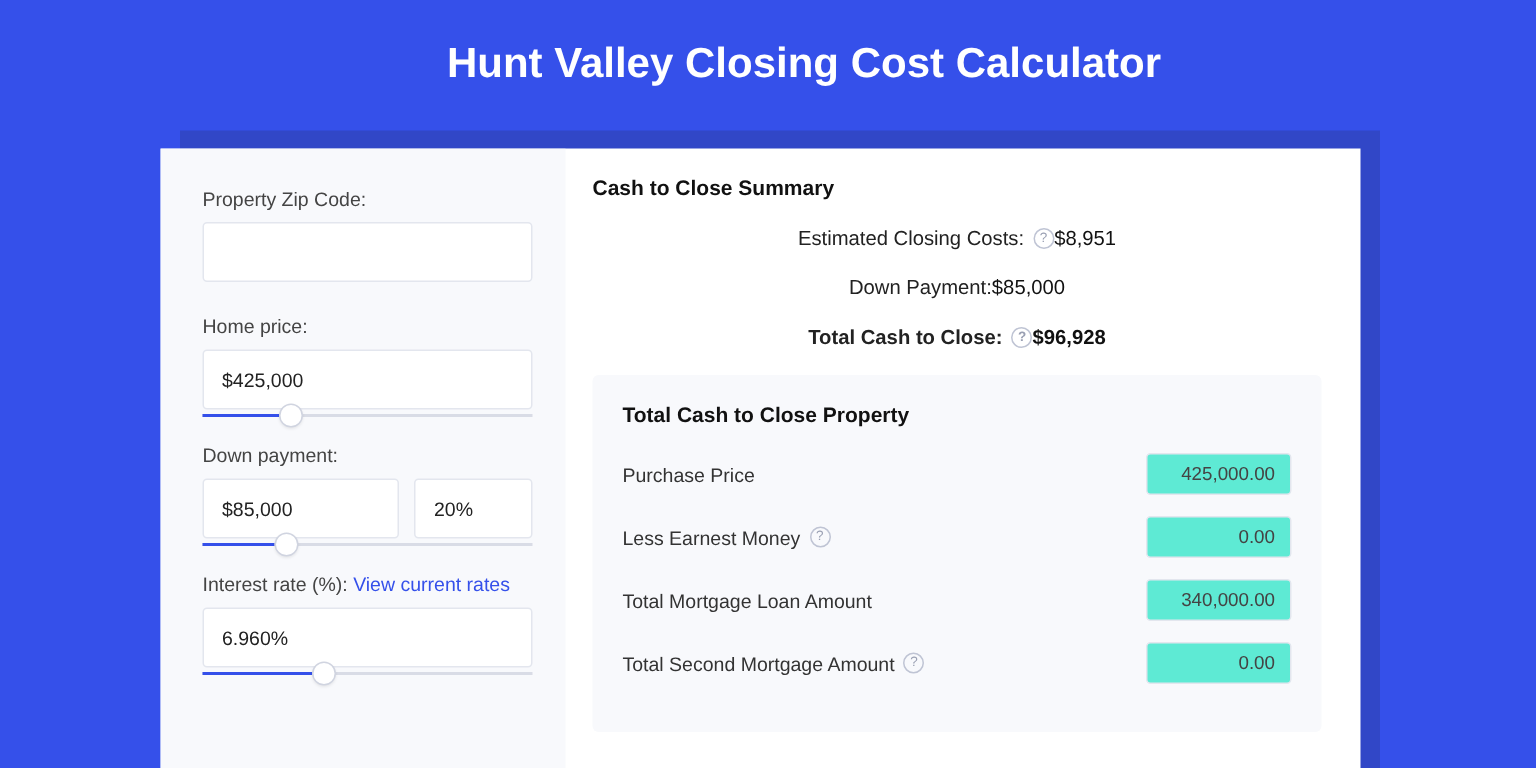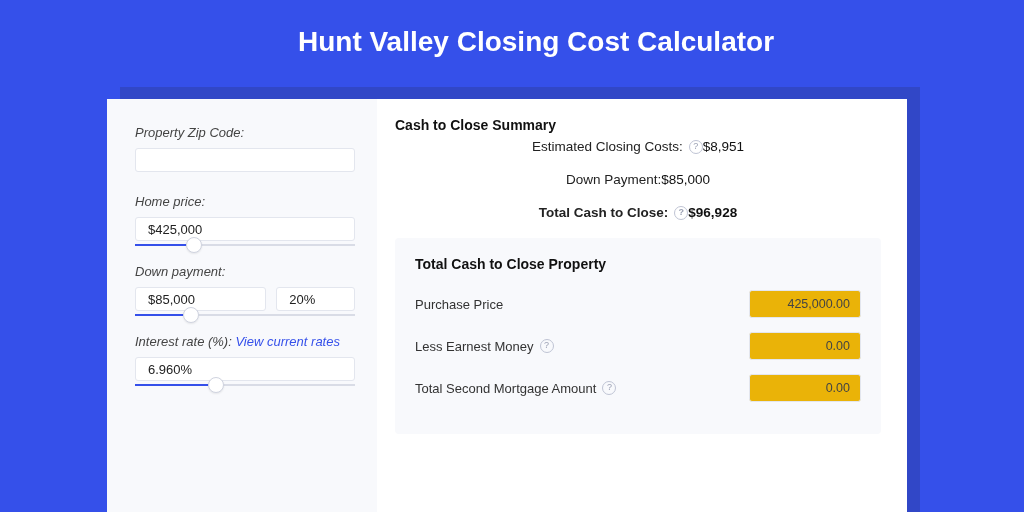--- a/index.html
+++ b/index.html
@@ -44,28 +44,27 @@
       padding: 26px 22px 0 28px;
     }
     .right-panel {
       flex: 1;
       padding: 18px 26px 0 18px;
     }
     .field-label {
       font-size: 13px;
       color: #444;
       margin-bottom: 8px;
-      font-style: italic;
     }
     .text-input {
       width: 100%;
       background: #fff;
       border: 1px solid #e3e6ee;
       border-radius: 3px;
-      height: 24px;
+      height: 40px;
       padding: 0 12px;
       font-size: 13px;
       color: #222;
       margin-bottom: 4px;
     }
     input::placeholder { color: #aaa; }
     .field-group { margin-bottom: 18px; }
     .slider-track {
       position: relative;
       height: 2px;
@@ -89,21 +88,21 @@
       box-shadow: 0 1px 2px rgba(0,0,0,0.08);
     }
     .dp-row { display: flex; gap: 10px; }
     .dp-row .text-input:first-child { flex: 2; }
     .dp-row .text-input:last-child { flex: 1; }
     .link { color: #3550ea; font-size: 13px; }
     .section-title {
       font-weight: 700;
       font-size: 14px;
       color: #111;
-      margin-bottom: 6px;
+      margin-bottom: 18px;
     }
     .summary-row {
       display: flex;
       justify-content: center;
       align-items: center;
       margin-bottom: 18px;
       font-size: 13.5px;
       color: #222;
     }
     .summary-row.total { font-weight: 700; }
@@ -129,25 +128,25 @@
     .ws-row {
       display: flex;
       justify-content: space-between;
       align-items: center;
       margin-bottom: 14px;
       font-size: 13px;
       color: #333;
     }
     .ws-label { display: flex; align-items: flex-start; gap: 6px; }
     .ws-input {
-      background: #eab308;
+      background: #5eead4;
       border: 1px solid #e3e6ee;
       border-radius: 3px;
       height: 28px;
-      width: 112px;
+      width: 97px;
       text-align: right;
       padding: 0 10px;
       font-size: 12.5px;
       color: #444;
     }
   </style>
 </head>
 <body>
 
 <h1 class="page-title">Hunt Valley Closing Cost Calculator</h1>
@@ -235,20 +234,26 @@
       </div>
 
       <div class="ws-row">
         <div class="ws-label">
           <span>Less Earnest Money</span>
           <span class="help-icon">?</span>
         </div>
         <input class="ws-input" value="0.00" style="">
       </div>
 
+      <div class="ws-row">
+        <div class="ws-label">
+          <span>Total Mortgage Loan Amount</span>
+        </div>
+        <input class="ws-input" value="340,000.00" style="">
+      </div>
 
       <div class="ws-row">
         <div class="ws-label">
           <span>Total Second Mortgage Amount</span>
           <span class="help-icon">?</span>
         </div>
         <input class="ws-input" value="0.00" style="">
       </div>
 
     </div>

